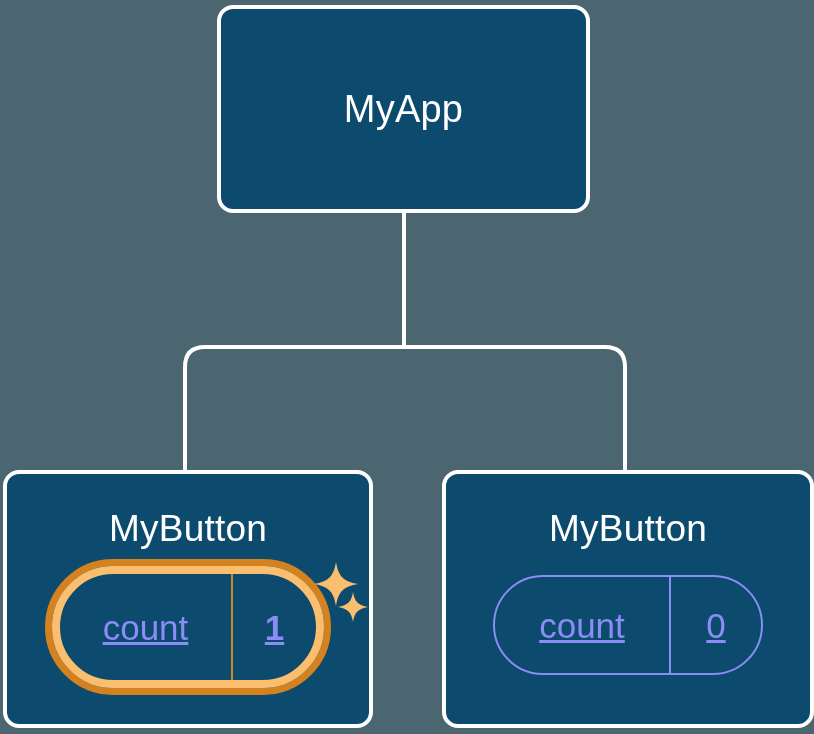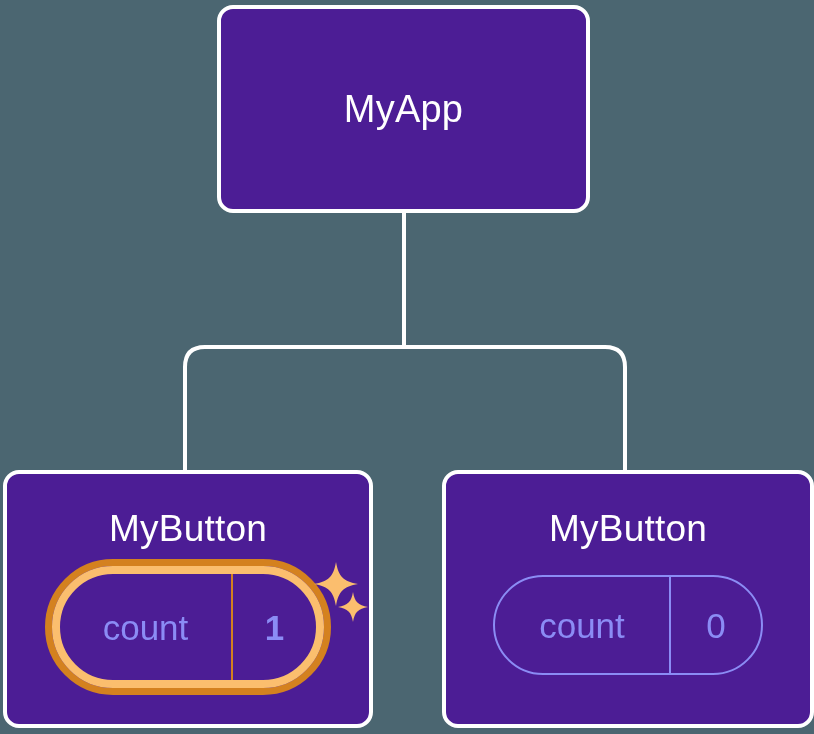--- a/index.html
+++ b/index.html
@@ -29,21 +29,21 @@
     top: 0;
     width: 814px;
     height: 734px;
     pointer-events: none;
   }
 
   
   .node {
     position: absolute;
     box-sizing: border-box;
-    background: #4c1d95;
+    background: #0c4a6e;
     border: 4px solid #ffffff;
     border-radius: 16px;
     display: flex;
     flex-direction: column;
     align-items: center;
   }
 
   .node-root {
     left: 217px;
     top: 5px;
@@ -99,20 +99,21 @@
   }
 
   .pill-key,
   .pill-val {
     display: flex;
     align-items: center;
     justify-content: center;
     color: #8b8cf5;
     line-height: 1;
     white-space: nowrap;
+    text-decoration: underline;
   }
 
   .pill-plain .pill-key {
     flex: 0 0 174px;
     font-size: 35px;
     font-weight: 400;
   }
 
   .pill-plain .pill-val {
     flex: 1 1 auto;

